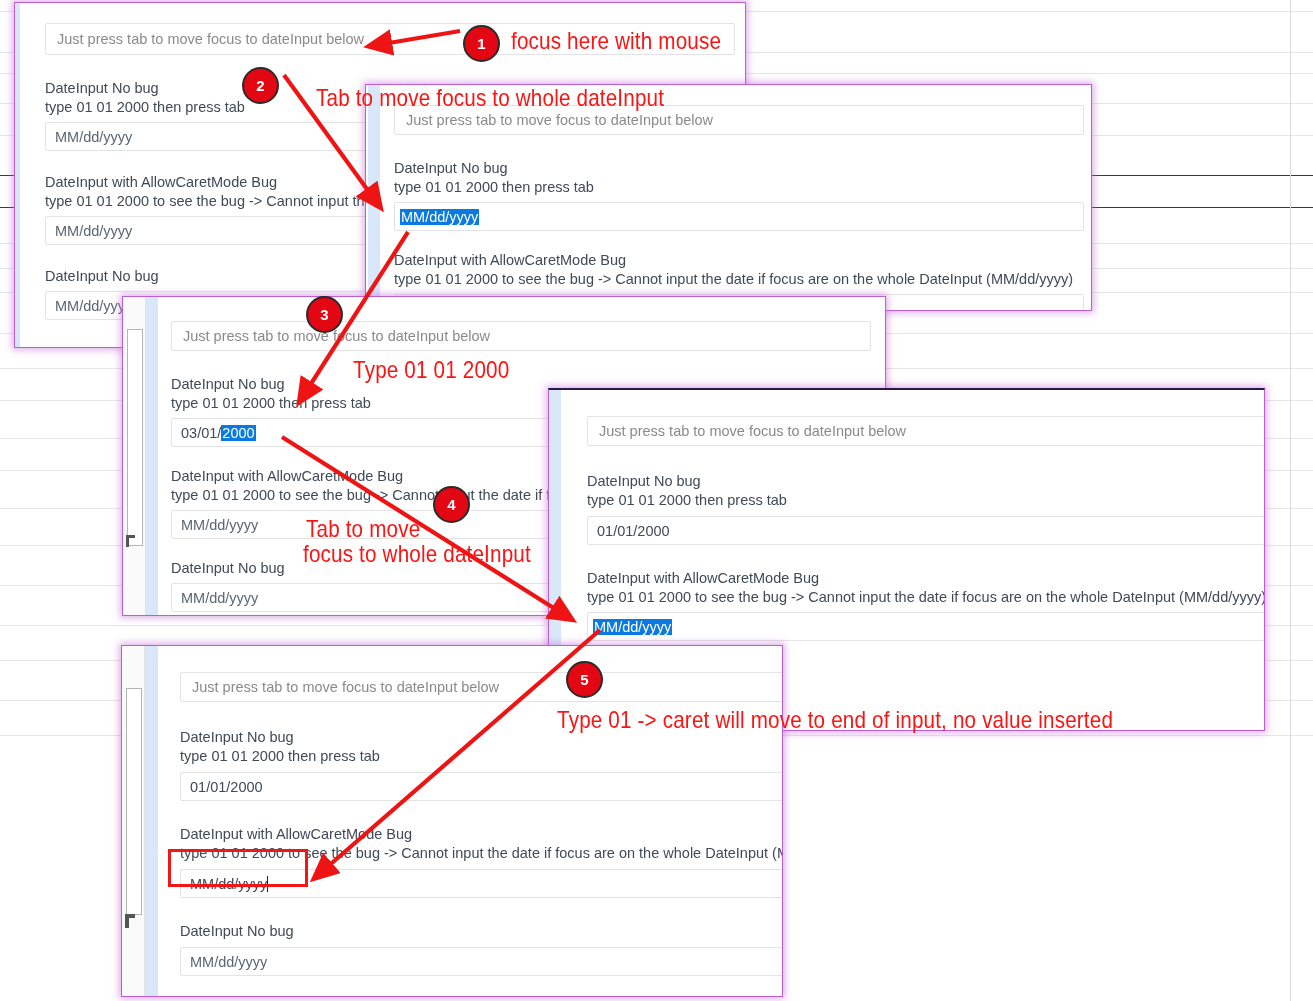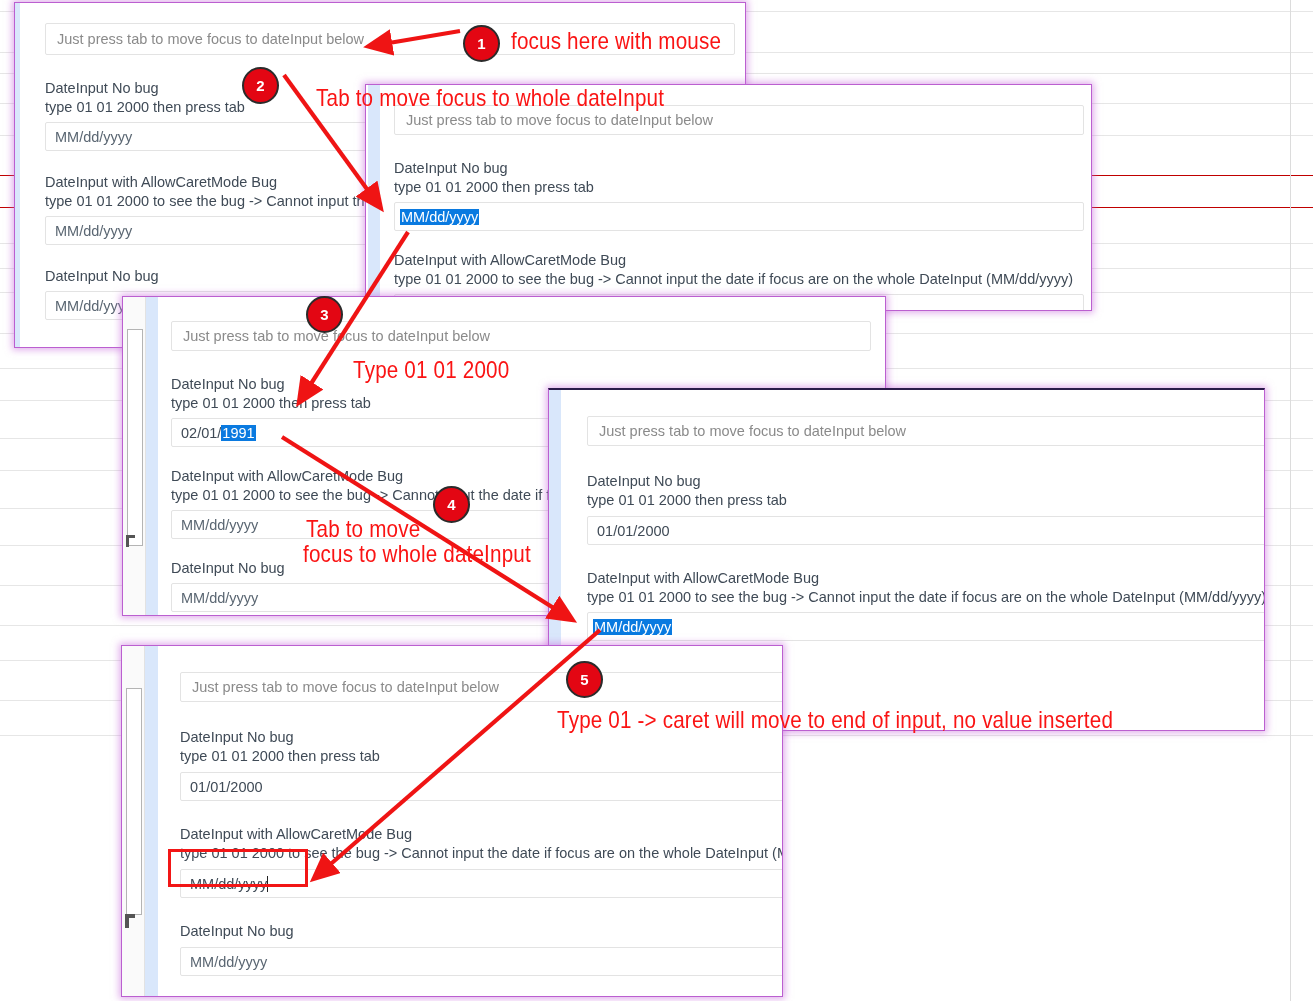--- a/index.html
+++ b/index.html
@@ -160,22 +160,22 @@
     <div class="scrolltick" style="left:3px;top:238px;width:3px;height:12px;"></div>
     <div class="bluestrip" style="left:23px;width:12px;"></div>
 
     <div class="form" style="left:48px;top:24px;width:700px;">
       <div class="topinput" style="width:700px;height:30px;font-size:14.5px;">Just press tab to move focus to dateInput below</div>
 
       <div class="fgroup" style="margin-top:24px;">
         <div class="lbl" style="font-size:14.5px;line-height:19px;">DateInput No bug</div>
         <div class="lbl2" style="font-size:14.5px;line-height:19px;">type 01 01 2000 then press tab</div>
         <div class="dinput" style="width:700px;height:29px;margin-top:5px;font-size:14.5px;">
-          <span class="valplain">02/01/</span>
-            <span class="sel">1991</span>
+          <span class="valplain">03/01/</span>
+            <span class="sel">2000</span>
         </div>
       </div>
 
       <div class="fgroup" style="margin-top:20px;">
         <div class="lbl" style="font-size:14.5px;line-height:19px;">DateInput with AllowCaretMode Bug</div>
         <div class="lbl2" style="font-size:14.5px;line-height:19px;">type 01 01 2000 to see the bug -&gt; Cannot input the date if fo</div>
         <div class="dinput" style="width:700px;height:29px;margin-top:5px;font-size:14.5px;">
           <span class="ph">MM/dd/yyyy</span>
         </div>
       </div>

